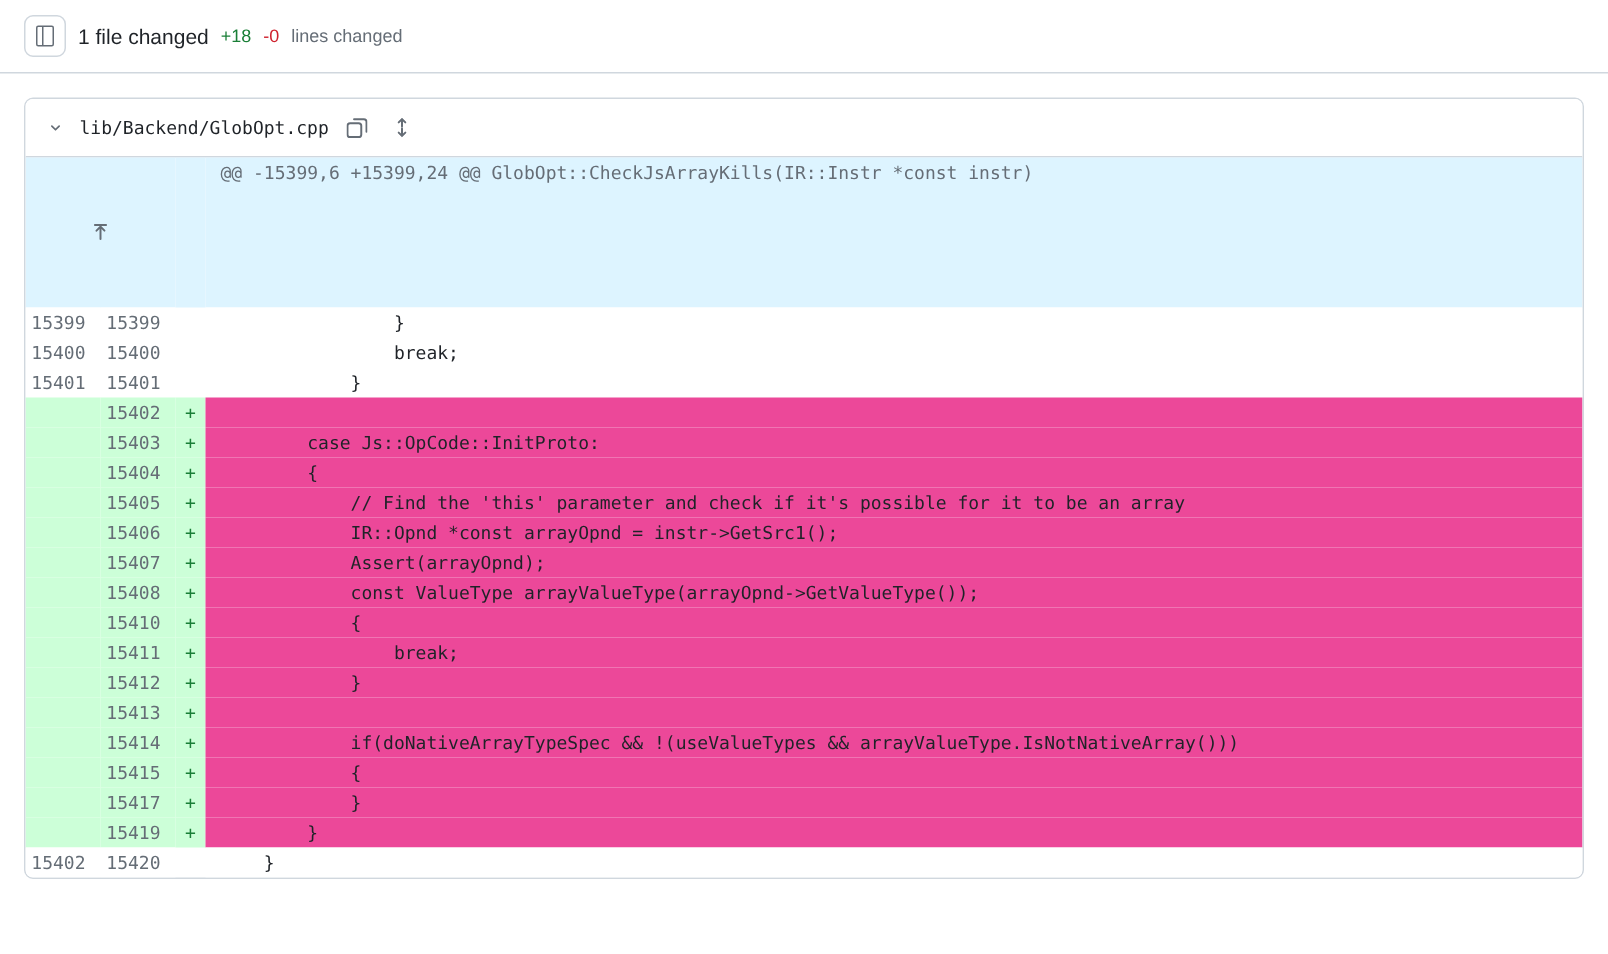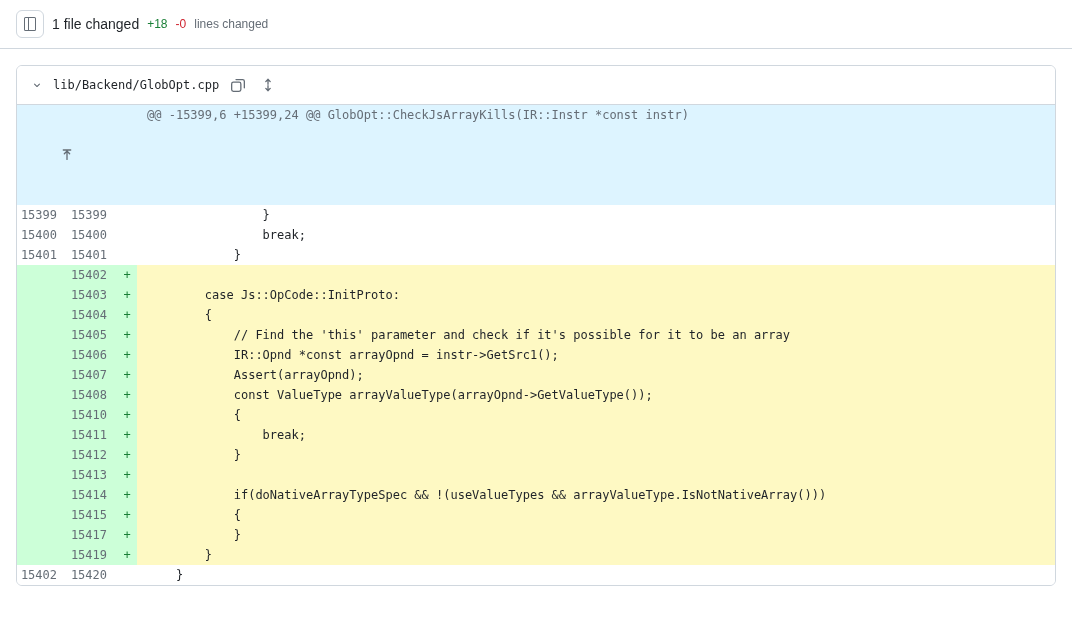--- a/index.html
+++ b/index.html
@@ -76,21 +76,21 @@
     text-align: right;
     padding-right: 10px;
     color: #656d76;
     user-select: none;
     background: #ffffff;
   }
   td.num.add-num { background: #ccffd8; }
   td.marker { text-align: center; color: #1f2328; user-select: none; }
   td.marker.add-mk { background: #ccffd8; color: #1a7f37; }
   td.code { padding-left: 10px; background: #ffffff; }
-  td.code.add-code { background: #fef9c3; }
+  td.code.add-code { background: #ec4899; }
 
   tr.hunk td.num, tr.hunk td.marker {
     background: #ddf4ff;
   }
   tr.hunk td.code {
     background: #ddf4ff;
     color: #656d76;
   }
   .expand-btn {
     display: flex; align-items: center; justify-content: center;

